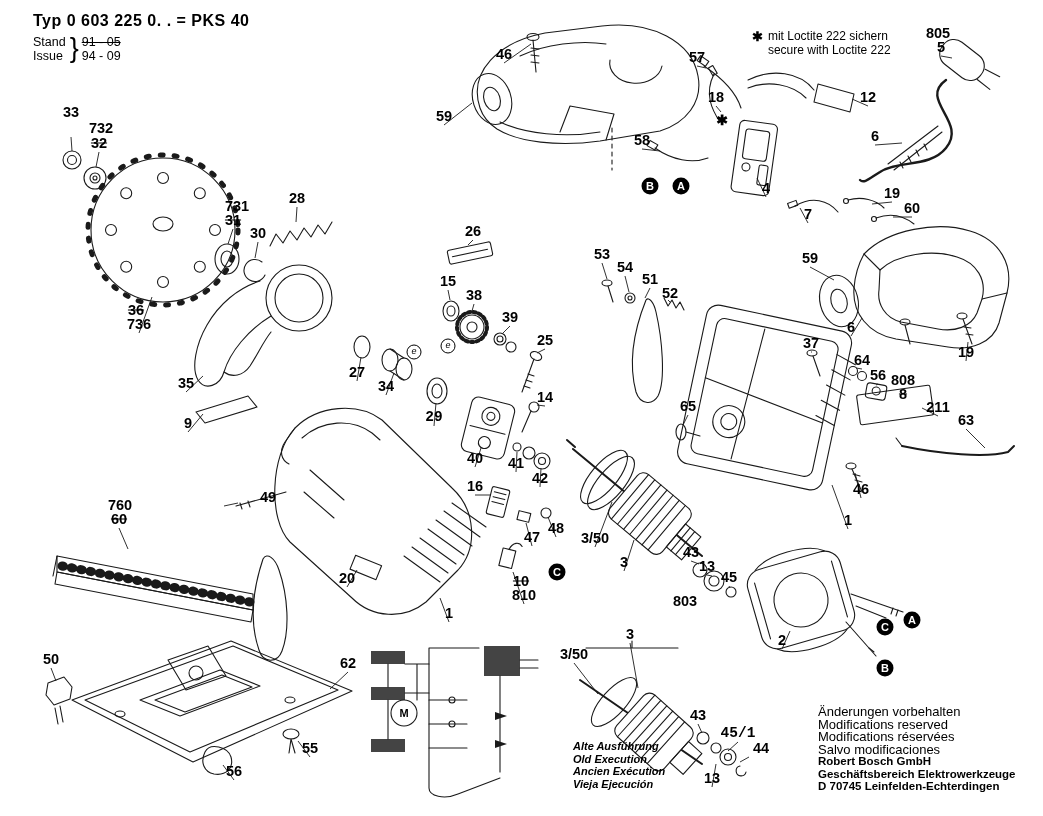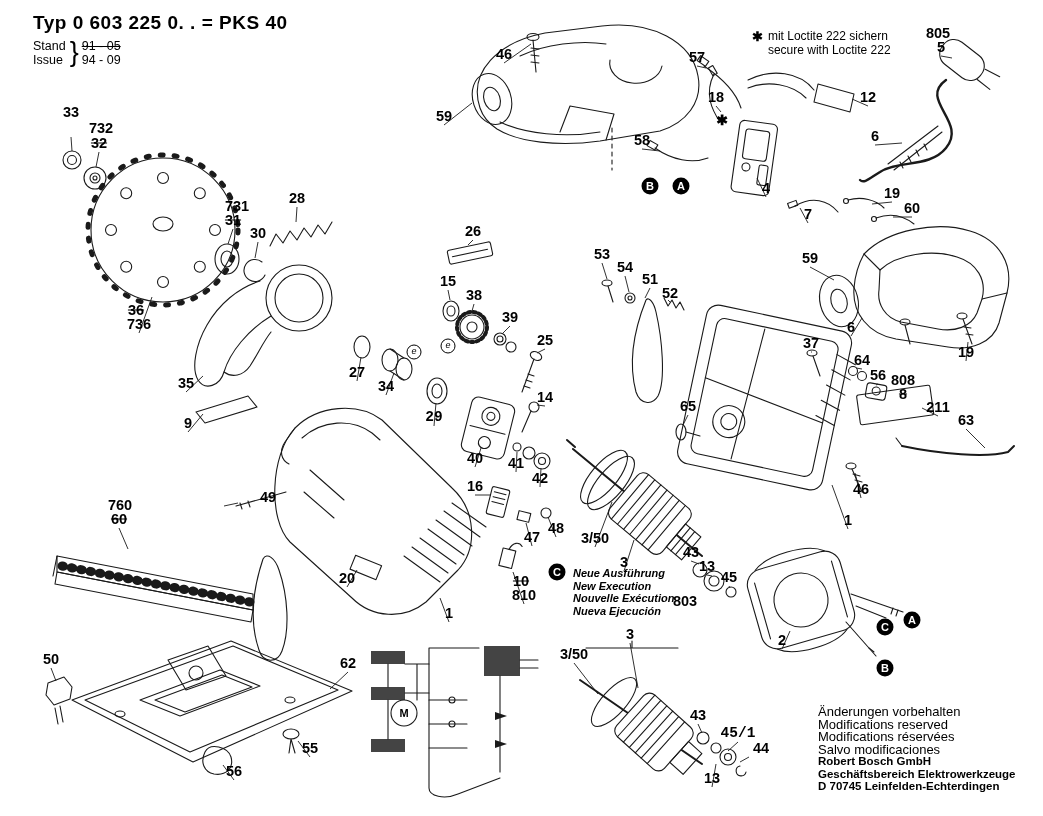--- a/index.html
+++ b/index.html
@@ -12,21 +12,21 @@
           line-height:15px;white-space:nowrap;z-index:5}
   .plabel.struck{text-decoration:line-through}
   .plabel.circle{width:17px;height:17px;background:#000;color:#fff;border-radius:50%;
                  font-size:11px;line-height:17px;text-align:center}
   .plabel.eclip{width:13px;height:13px;border:1.2px solid #000;border-radius:50%;
                 font-size:9px;line-height:11px;text-align:center;font-weight:normal;font-style:italic;background:#fff}
   .plabel.star{font-size:14px}
   .plabel.plain{font-size:11px}
   
   .header{position:absolute;left:33px;top:12px;z-index:6}
-  .title{font-size:19px;font-weight:bold;letter-spacing:0.5px}
+  .title{font-size:16px;font-weight:bold;letter-spacing:0.5px}
   .rev{display:flex;align-items:center;margin-top:3px;font-size:12.5px}
   .rev .names div,.rev .vals div{line-height:14px}
   .rev .brace{font-size:27px;font-weight:300;margin:0 3px 0 4px}
   .struckline{text-decoration:line-through}
   
   .loctite{position:absolute;left:752px;top:30px;display:flex;gap:5px;font-size:12px;line-height:13.5px;z-index:6}
   .loctite .star{font-size:13px;font-weight:bold}
   .exec-note{position:absolute;font-size:11px;font-weight:bold;font-style:italic;line-height:12.5px;z-index:6}
   .exec-note.new{left:573px;top:567px}
   .exec-note.old{left:573px;top:740px}
@@ -553,25 +553,25 @@
   </header>
 
   <div class="loctite">
     <span class="star">✱</span>
     <div class="llines">
       <div>mit Loctite 222 sichern</div>
       <div>secure with Loctite 222</div>
     </div>
   </div>
 
-  <div class="exec-note new" id="newExec">
-      <div>Neue Ausführung</div>
-      <div>New Execution</div>
-      <div>Nouvelle Exécution</div>
-      <div>Nueva Ejecución</div>
+  <div class="exec-note old" id="oldExec">
+      <div>Alte Ausführung</div>
+      <div>Old Execution</div>
+      <div>Ancien Exécution</div>
+      <div>Vieja Ejecución</div>
     </div>
 
   <div class="mods">
       <div>Änderungen vorbehalten</div>
       <div>Modifications reserved</div>
       <div>Modifications réservées</div>
       <div>Salvo modificaciones</div>
     </div>
   <div class="company">
       <div>Robert Bosch GmbH</div>

